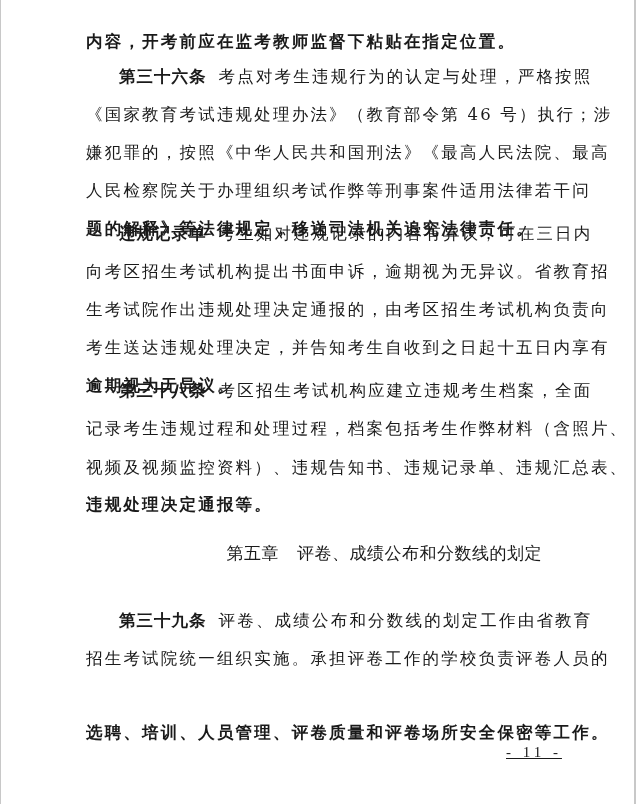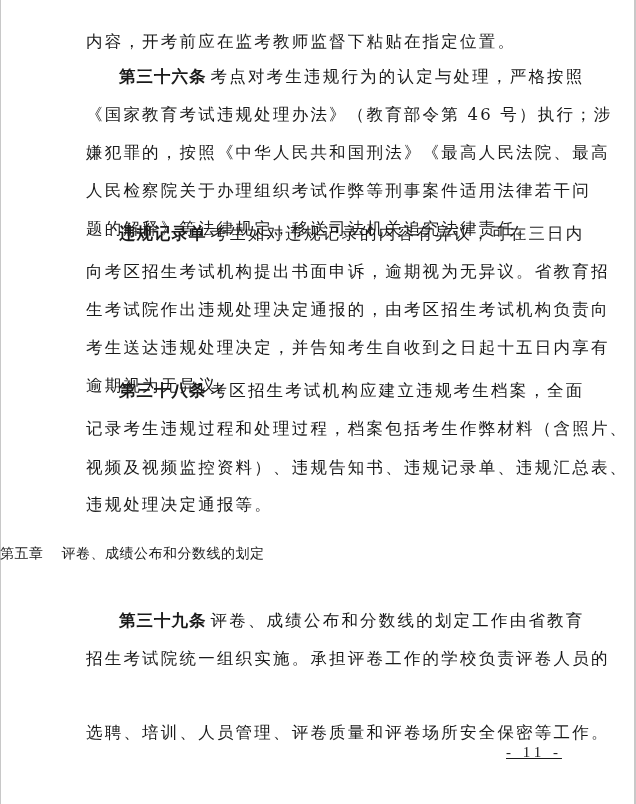--- a/index.html
+++ b/index.html
@@ -2,24 +2,24 @@
 <html><head>
 <meta charset="utf-8">
 <style>
   html, body { margin:0; padding:0; }
   body { width:636px; height:804px; background:#ffffff; position:relative; overflow:hidden;
          font-family:"DejaVu Serif", "Liberation Serif", serif; color:#1a1a1a; }
   .edge-left { position:absolute; left:0; top:0; width:1px; height:804px; background:#c8c8c8; }
   .edge-right { position:absolute; right:0; top:0; width:2px; height:804px; background:#c8c8c8; }
   .line { position:absolute; left:86px; width:370px; height:32px; font-size:16.5px; line-height:32px;
           white-space:nowrap; letter-spacing:2.2px; text-align:justify; text-align-last:justify; }
-  .line.last { text-align-last:left; }
-  .article-no { font-weight:bold; font-family:"DejaVu Sans", "Liberation Sans", sans-serif; letter-spacing:1px; margin-right:4px; }
+  .line.last { text-align-last:left;font-weight:bold; }
+  .article-no { font-weight:bold; font-family:"DejaVu Sans", "Liberation Sans", sans-serif; letter-spacing:1px; margin-right:12px; }
   .indent { padding-left:33px; width:337px; }
-  .chapter { position:absolute; left:0; width:542px; text-align:left; top:537px; font-size:14px;
+  .chapter { position:absolute; left:0; width:542px; text-align:right; top:537px; font-size:17px;
              font-family:"DejaVu Sans","Liberation Sans",sans-serif; line-height:32px; letter-spacing:0.5px; }
   .chapter .gap { display:inline-block; width:18px; }
   .page-number { position:absolute; left:506px; top:740px; font-size:15px; line-height:24px; letter-spacing:4px;
                  font-family:"Liberation Serif","DejaVu Serif",serif;text-decoration:underline; }
 </style>
 </head>
 <body>
 
 <div class="edge-left"></div>
 <div class="edge-right"></div>

